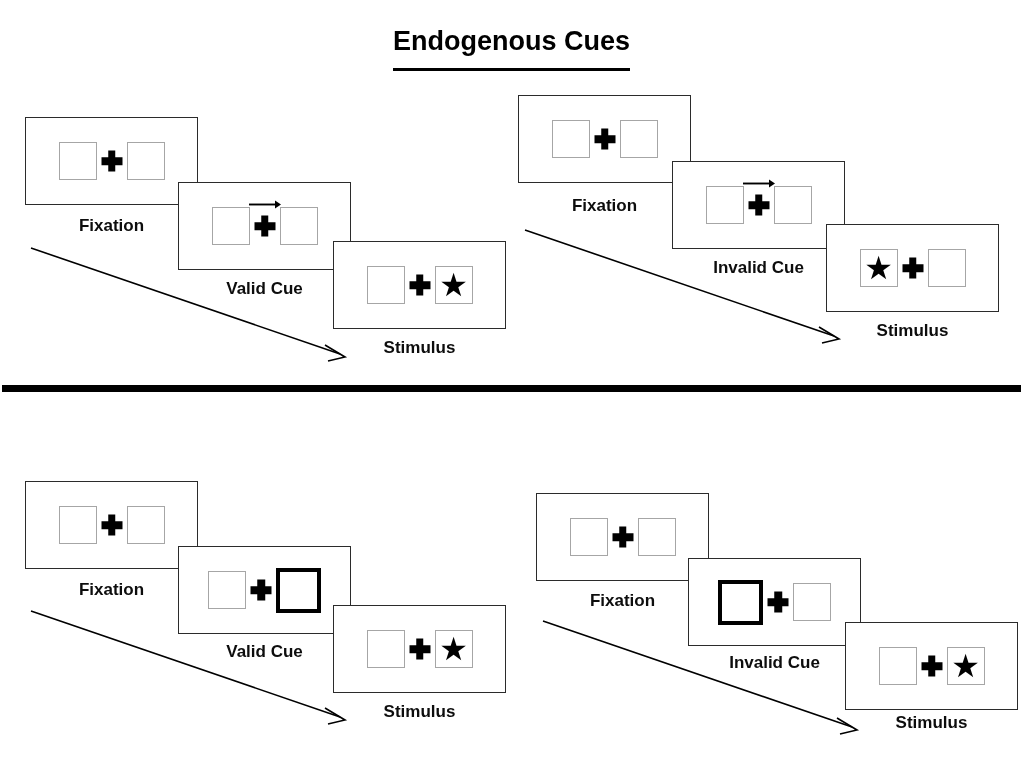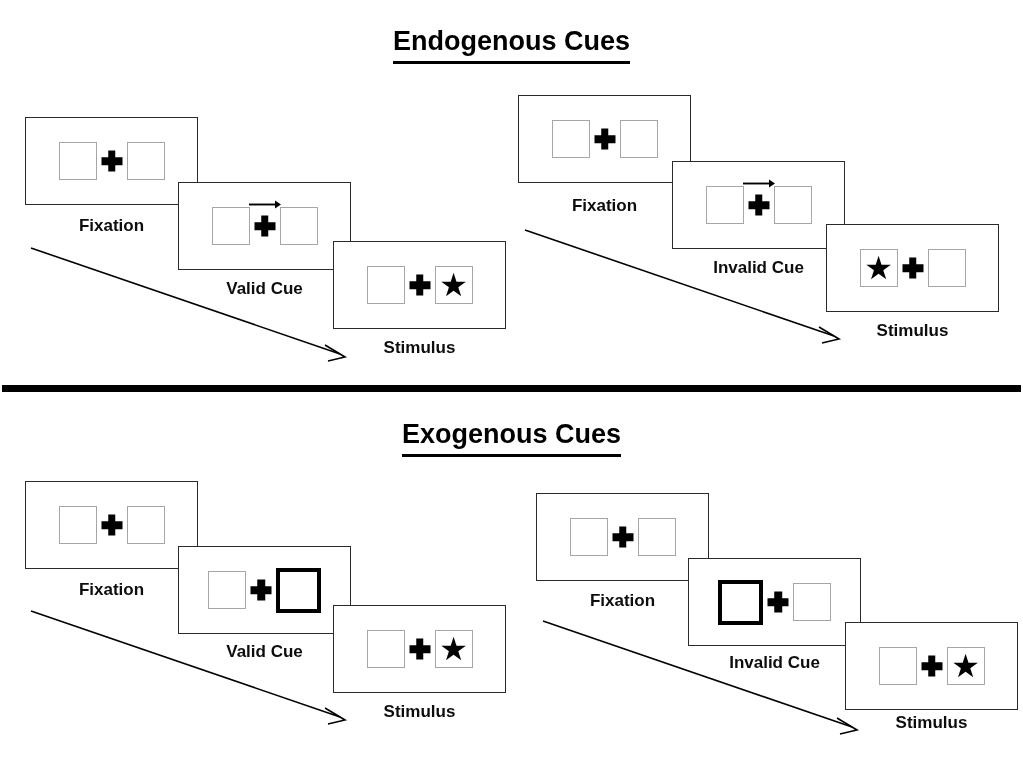--- a/index.html
+++ b/index.html
@@ -18,21 +18,21 @@
     position:absolute;
     width:100%;
     text-align:center;
     font-size:27px;
     font-weight:bold;
     letter-spacing:0px;
     color:#000;
   }
   .section-title span{
     border-bottom:3px solid #000;
-    padding-bottom:5px;
+    padding-bottom:12px;
   }
 
   
   .divider{
     position:absolute;
     background:#000;
   }
 
   
   .panel{
@@ -214,23 +214,20 @@
     <span>Stimulus</span>
   </div>
 
   <svg class="seq-arrow" style="left:522px;top:226px;" width="325" height="122" viewBox="0 0 325 122">
     <line x1="3" y1="4" x2="312" y2="110" stroke="#000" stroke-width="1.6"></line>
     <polyline points="297,101 317,113 300,117" fill="none" stroke="#000" stroke-width="1.6"></polyline>
   </svg>
 
   <div class="divider" style="left:2px;top:385px;width:1019px;height:7px;"></div>
 
-  <div class="section-title" style="top:419px;left:0;">
-    <span>Exogenous Cues</span>
-  </div>
 
   <div class="panel" style="left:25px;top:481px;width:173px;height:88px;">
     <div class="panel-inner">
       <div class="box empty" style="width:38px;height:38px;"></div>
       <div class="plus" style="width:30px;height:30px;">
         <i style="position:absolute;left:50%;top:50%;transform:translate(-50%,-50%);width:21px;height:7.5px;background:#000;"></i>
         <i style="position:absolute;left:50%;top:50%;transform:translate(-50%,-50%);width:7.5px;height:21px;background:#000;"></i>
       </div>
       <div class="box empty" style="width:38px;height:38px;"></div>
     </div>

